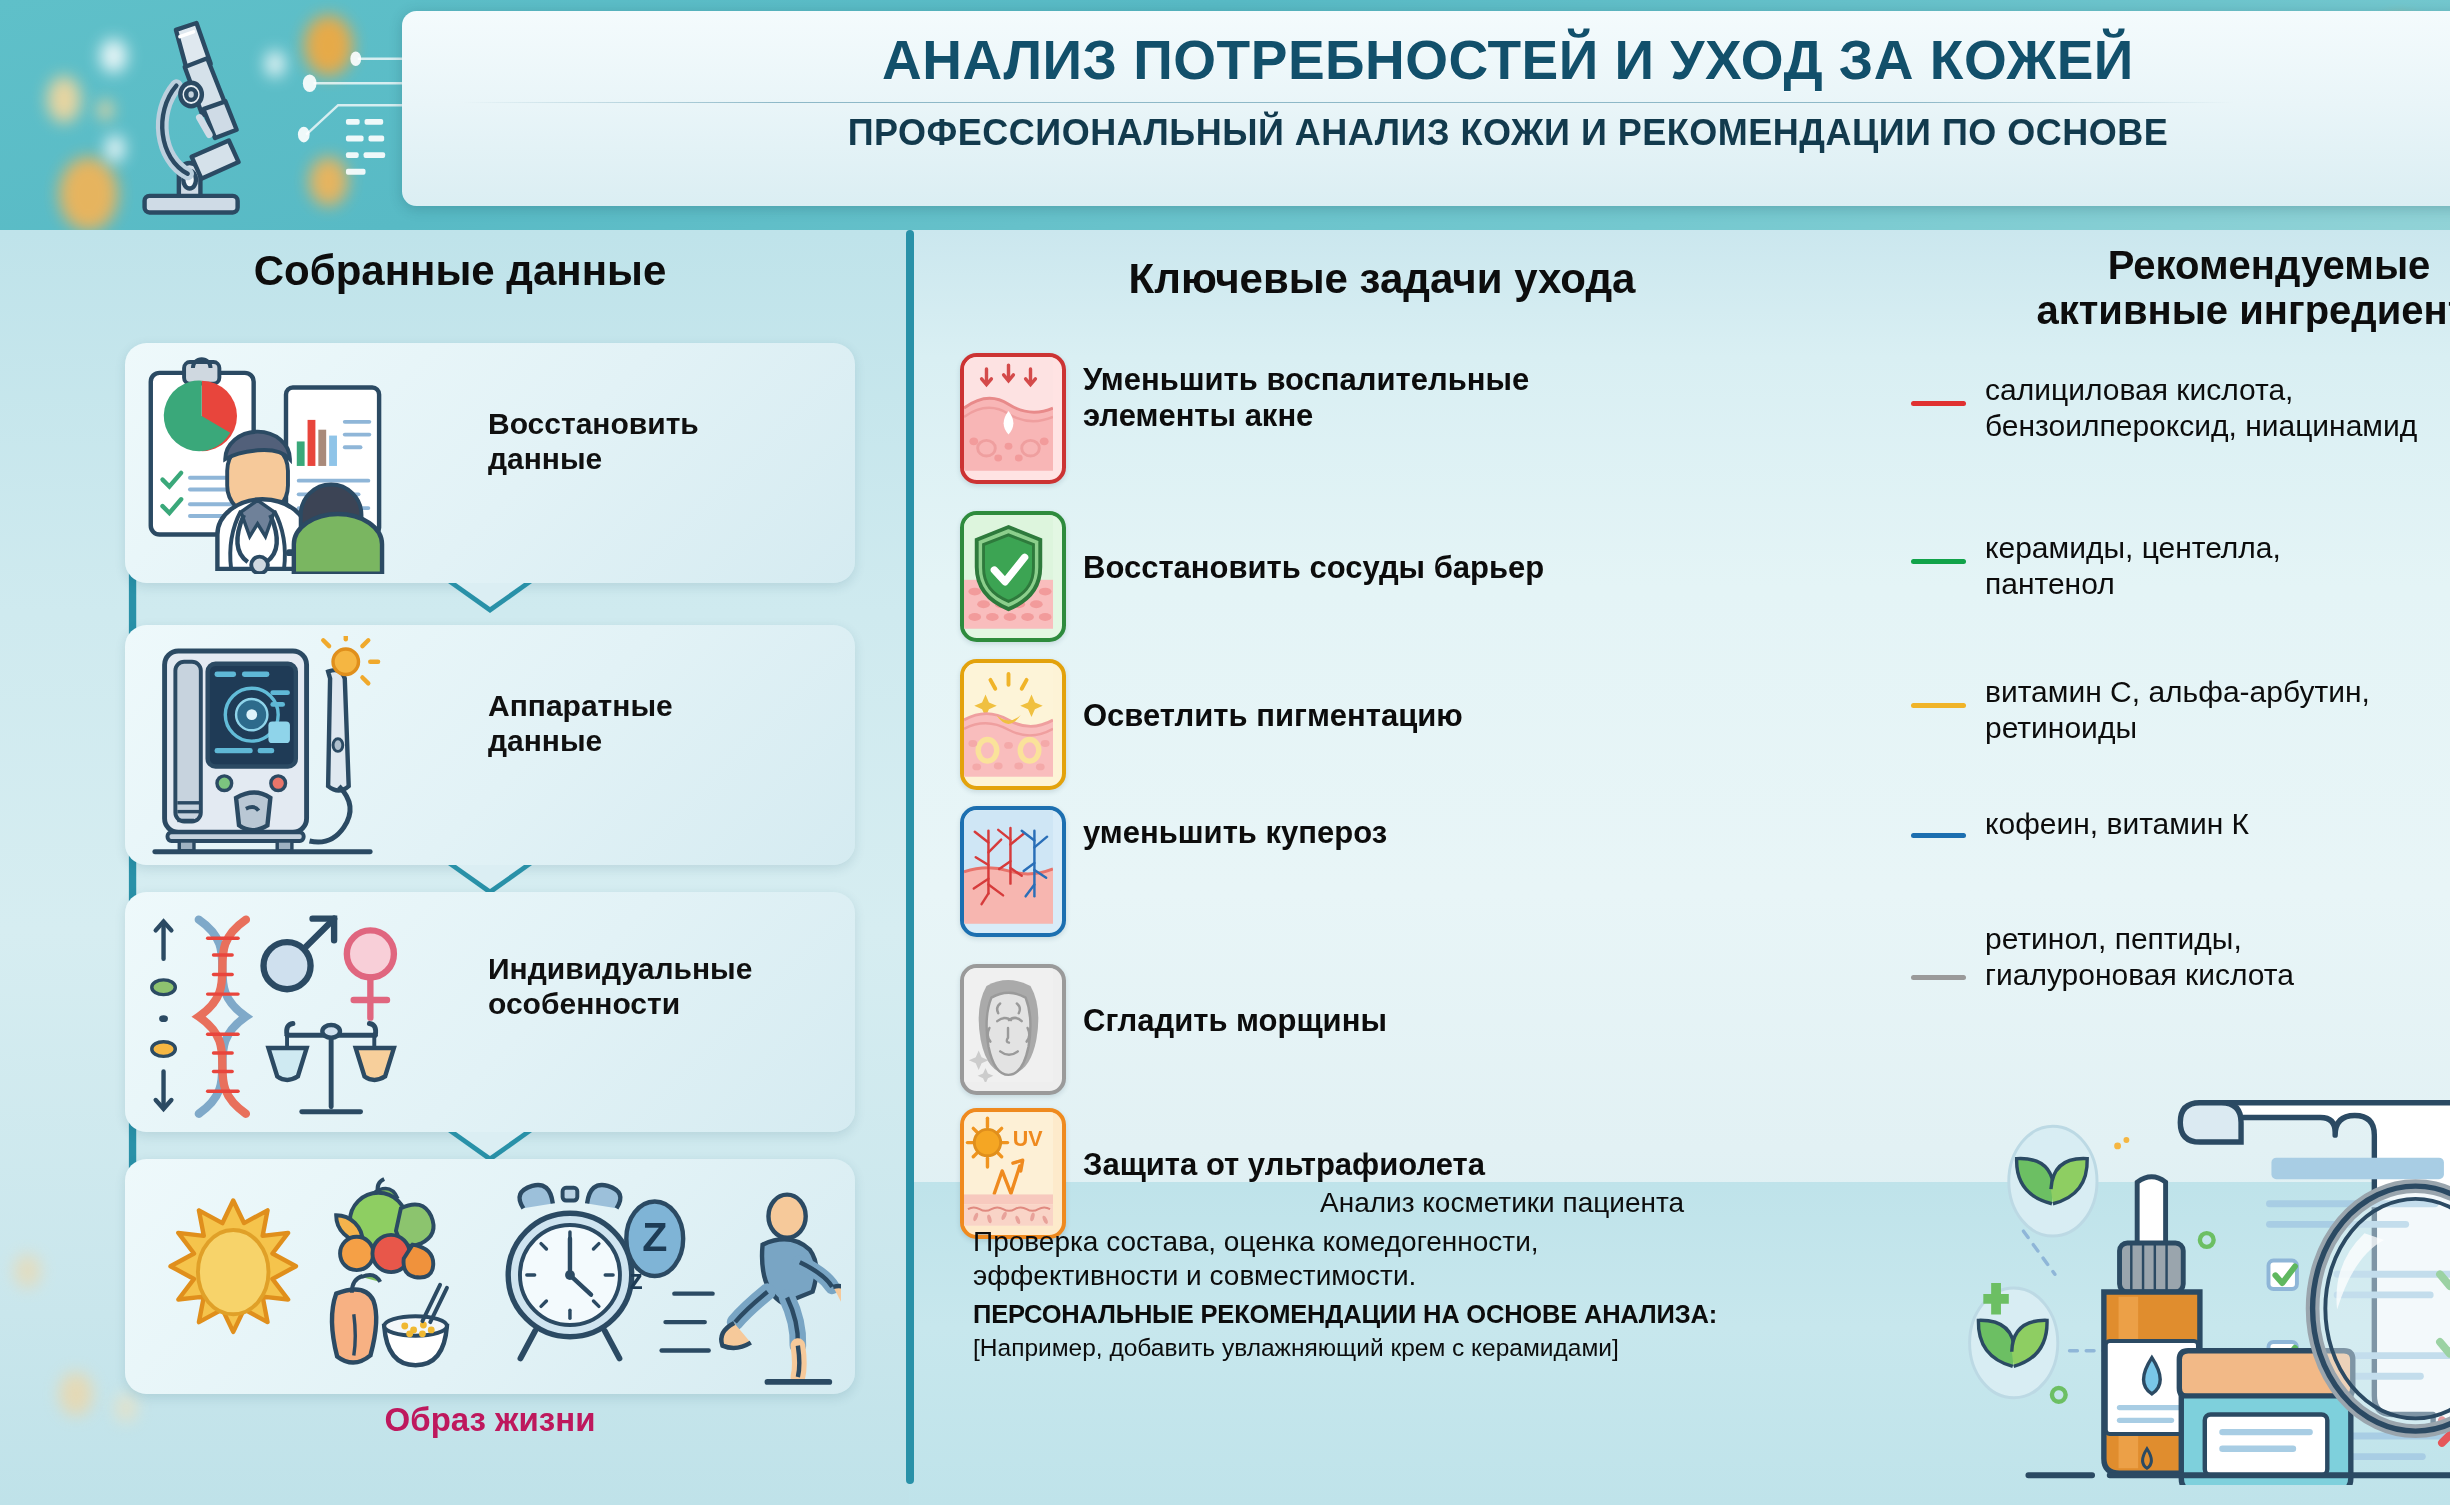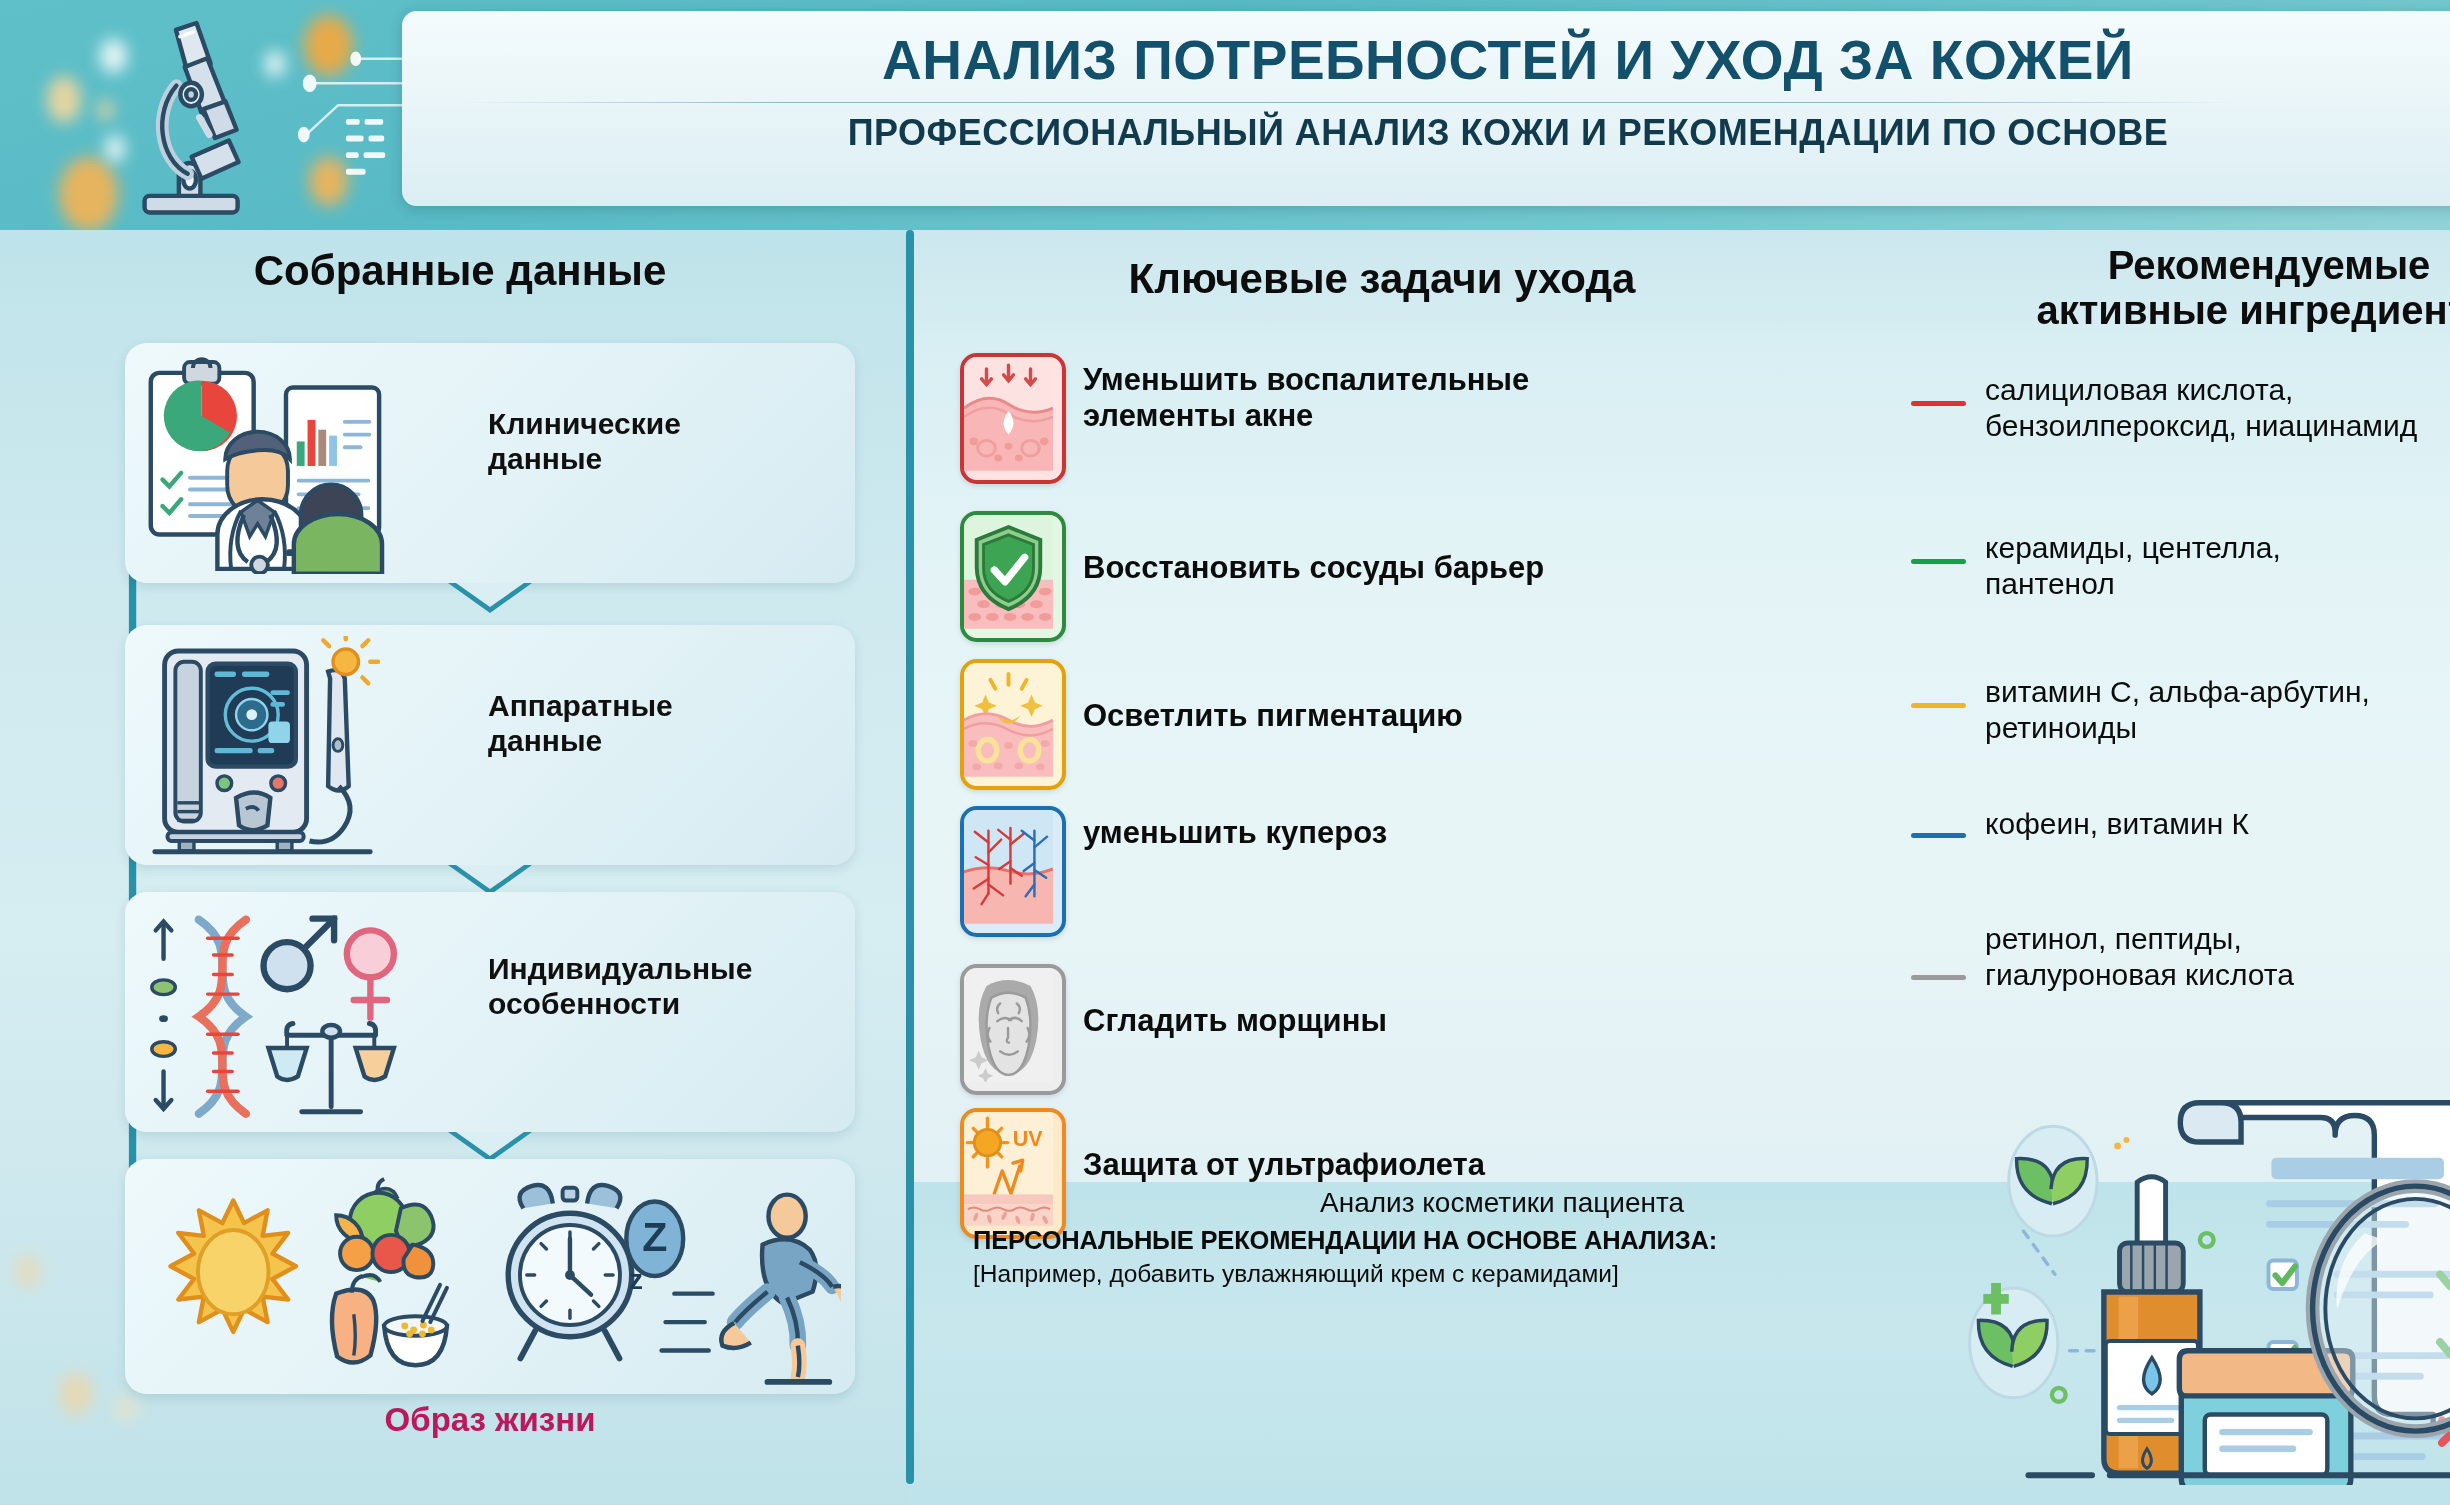--- a/index.html
+++ b/index.html
@@ -296,21 +296,21 @@
         <circle cx="246" cy="432" r="17" fill="#cfd8e0" stroke="#2b4a63" stroke-width="8"></circle>
         <rect x="300" y="400" width="42" height="14" rx="6" fill="#2b4a63"></rect>
       </g>
 
       <g>
         <path d="M330,330 a62,62 0 0 1 124,0 v26 a62,62 0 0 1 -124,0 Z" fill="#3c4455" stroke="#2b4a63" stroke-width="8"></path>
         <path d="M316,450 v-60 a90,62 0 0 1 180,0 v60 Z" fill="#7ab661" stroke="#2b4a63" stroke-width="9"></path>
       </g>
     </svg>
     <div class="card-label" style="left:363px;top:63px;width:343px;">
-      <div>Клинические</div>
+      <div>Восстановить</div>
       <div>данные</div>
     </div>
     <div class="notch" style="left:323px;top:240px;"></div>
     <div class="notch-inner" style="left:331px;top:240px;"></div>
   </div>
 
   <div class="card" id="card2">
     <svg class="illus" style="left:19.6px;top:10.8px;width:284px;height:221px;" viewBox="0 0 580 450">
       <rect x="40" y="30" width="290" height="370" rx="28" fill="#e3eaf2" stroke="#2b4a63" stroke-width="10"></rect>
       <rect x="62" y="52" width="52" height="326" rx="18" fill="#c7d3de" stroke="#2b4a63" stroke-width="8"></rect>
@@ -747,20 +747,24 @@
   <div class="ing-row" style="top:921px;">
     <div class="ing-dash" style="top:54px;background:#9a9a9a;"></div>
     <div class="ing-text" style="top:0;">
       <div>ретинол, пептиды,</div>
       <div>гиалуроновая кислота</div>
     </div>
   </div>
 
   <div id="bottom-block">
     <div id="bottom-title">Анализ косметики пациента</div>
+    <div id="bottom-body">
+      <div>Проверка состава, оценка комедогенности,</div>
+      <div>эффективности и совместимости.</div>
+    </div>
     <div id="bottom-caps">ПЕРСОНАЛЬНЫЕ РЕКОМЕНДАЦИИ НА ОСНОВЕ АНАЛИЗА:</div>
     <div id="bottom-example">[Например, добавить увлажняющий крем с керамидами]</div>
   </div>
 
   <svg id="rb-illus" viewBox="0 0 1500 900">
 
     <g>
       <ellipse cx="210" cy="280" rx="90" ry="112" fill="#d8edf3" stroke="#bcd9e4" stroke-width="6"></ellipse>
       <path d="M208,326 q-74,-18 -72,-92 q72,-4 76,62" fill="#6cbf63" stroke="#2b4a63" stroke-width="7"></path>
       <path d="M210,326 q72,-18 70,-92 q-70,-4 -74,62" fill="#8ece62" stroke="#2b4a63" stroke-width="7"></path>

